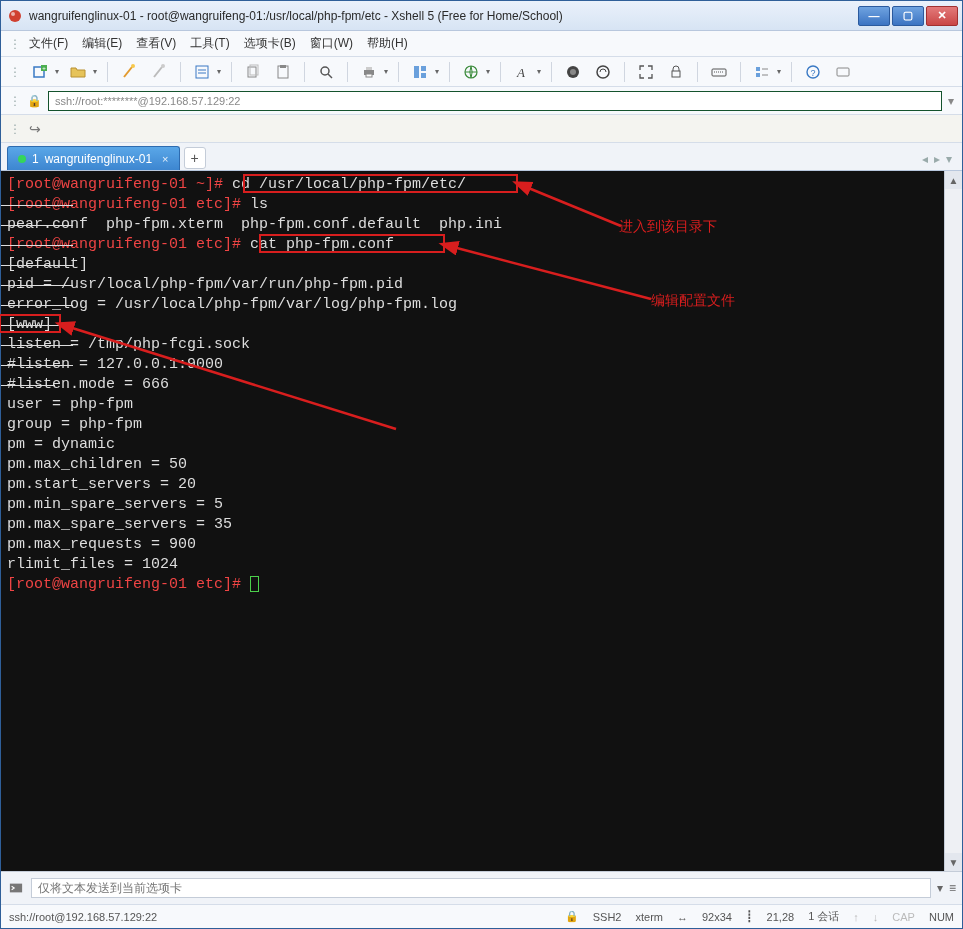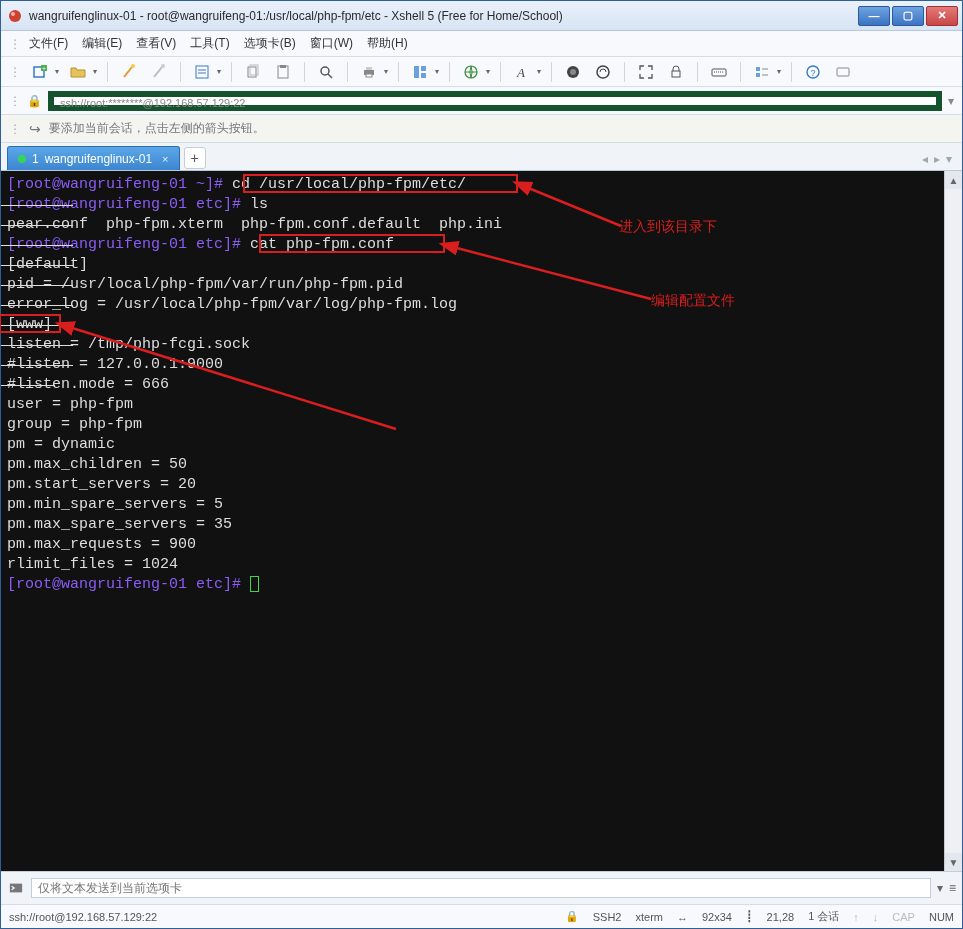--- a/index.html
+++ b/index.html
@@ -69,22 +69,22 @@
 
 .addrbar {
   height: 28px;
   background: #f7f9fc;
   border-bottom: 1px solid #d5dde9;
   display: flex; align-items: center;
   padding: 0 8px; gap: 6px;
   color: #888;
 }
 .addrbar .addr-input {
-  flex:1; height:20px; border:6px solid #14532d; background:#fff;
-  padding:0 6px; display:flex; align-items:flex-start; color:#888; font-size:11px;
+  flex:1; height:20px; border:1px solid #14532d; background:#fff;
+  padding:0 6px; display:flex; align-items:center; color:#888; font-size:11px;
 }
 
 .hintbar {
   height: 28px;
   background: #f4f4f0;
   border-bottom: 1px solid #d5dde9;
   display: flex; align-items: center;
   padding: 0 8px; gap: 8px;
   color: #777;
 }
@@ -111,21 +111,21 @@
 .tab-add { width:22px; height:22px; background:#fff; border:1px solid #c4ccd8; margin-left:4px; border-radius:3px; display:flex;align-items:center;justify-content:center; font-size:14px; color:#555;margin-bottom:1px;}
 .tabstrip .navright { margin-left:auto; display:flex; gap:6px; color:#9aa; padding-right:4px; padding-bottom:4px;}
 
 .terminal-wrap { flex:1; display:flex; position:relative; background:#111;}
 .terminal {
   flex:1; background:#111; color:#ddd;
   font-family: Consolas, "Courier New", monospace;
   font-size: 15px; line-height: 20px;
   padding: 4px 6px; white-space: pre; position:relative;
 }
-.terminal .prompt-br { color:#8b5cf6;text-align:right;}
+.terminal .prompt-br { color:#ef4444;text-align:right;}
 .term-scroll { width:18px; background:#eef0f4; border-left:1px solid #c4ccd8; display:flex; flex-direction:column; align-items:center; justify-content:space-between;}
 .term-scroll .arrow{ width:100%; height:18px; display:flex;align-items:center;justify-content:center; color:#666; font-size:10px; background:#e3e7ee;}
 
 .sendbar {
   height: 28px; background:#f0f3f8; border-top:1px solid #c4ccd8;
   display:flex; align-items:center; padding:16px 6px; gap:6px; color:#888;
 }
 .sendbar input { flex:1; height:20px; border:1px solid #c4ccd8; padding:0 6px; font-size:12px; color:#888; background:#fff;}
 
 .statusbar {
@@ -323,21 +323,20 @@
     <span>🔒</span>
     <div class="addr-input">
       <span>ssh://root:********@192.168.57.129:22</span>
     </div>
     <span style="color:#888">▾</span>
   </div>
 
   <div class="hintbar">
     <span style="color:#9aa">⋮</span>
     <span style="font-size:14px;">↪</span>
-    <span>要添加当前会话，点击左侧的箭头按钮。</span>
   </div>
 
   <div class="tabstrip">
     <div class="tab">
       <span class="dot"></span>
       <span>1</span>
       <span>wangruifenglinux-01</span>
       <span class="close-x">×</span>
     </div>
     <div class="tab-add">+</div>

